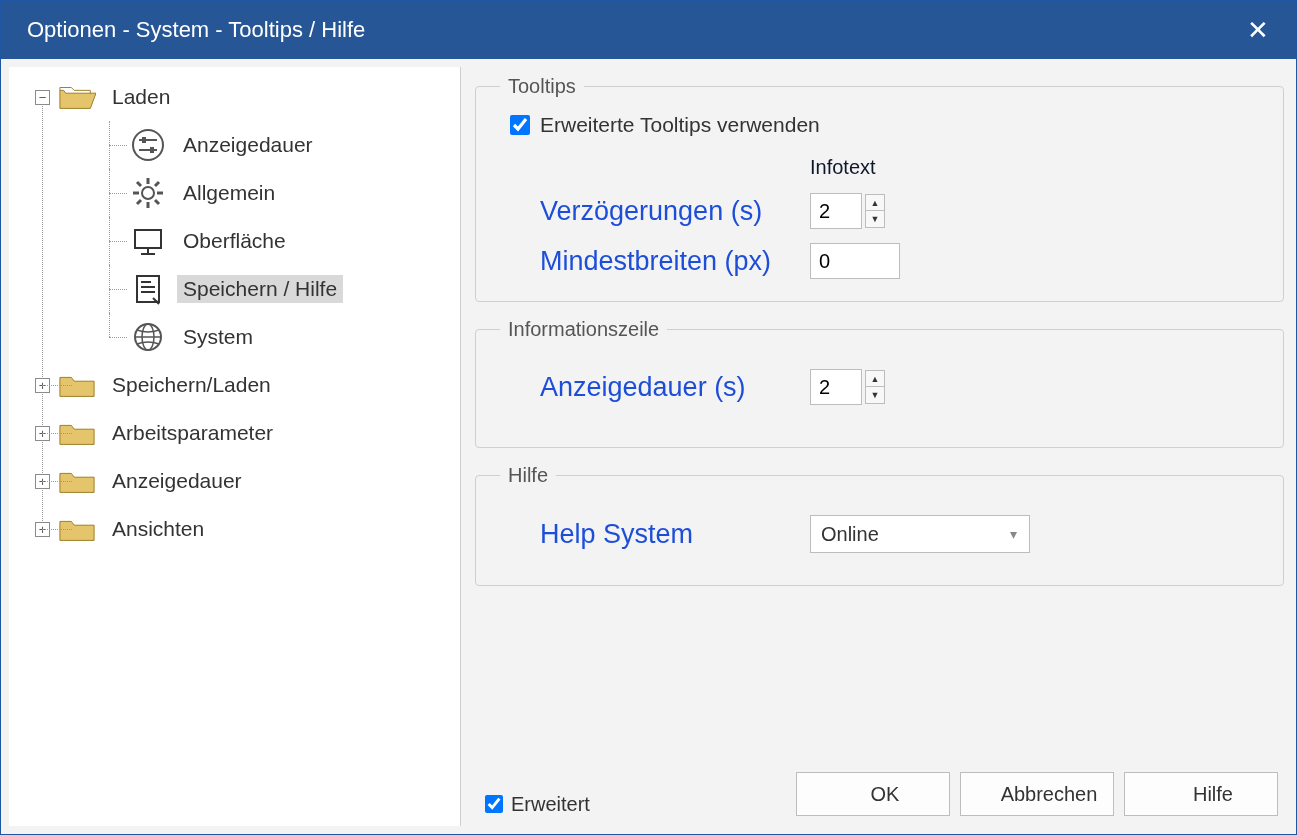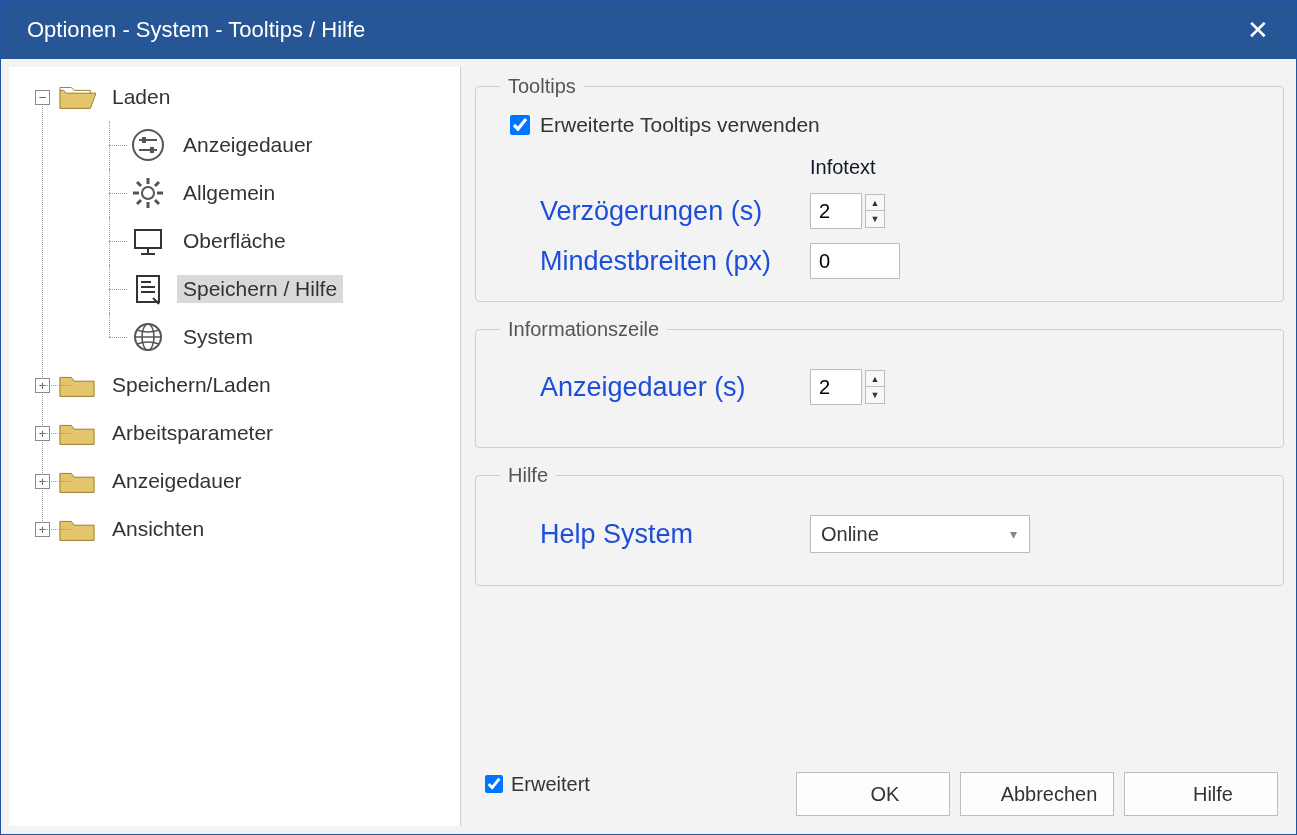--- a/index.html
+++ b/index.html
@@ -213,21 +213,21 @@
   .select::after {
     content: "▾";
     position: absolute;
     right: 12px;
     color: #888;
     font-size: 14px;
   }
   .spacer { flex: 1; }
   .footer {
     display: flex;
-    align-items: flex-start;
+    align-items: flex-end;
     padding: 6px 6px 6px 6px;
     background: #f3f3f3;
   }
   .footer .chk { display: flex; align-items: center; font-size: 20px; }
   .footer .chk input { width: 18px; height: 18px; margin-right: 8px; }
   .footer .btns { margin-left: auto; display: flex; gap: 10px; }
   .btn {
     width: 154px;
     height: 44px;
     border: 1px solid #bdbdbd;

